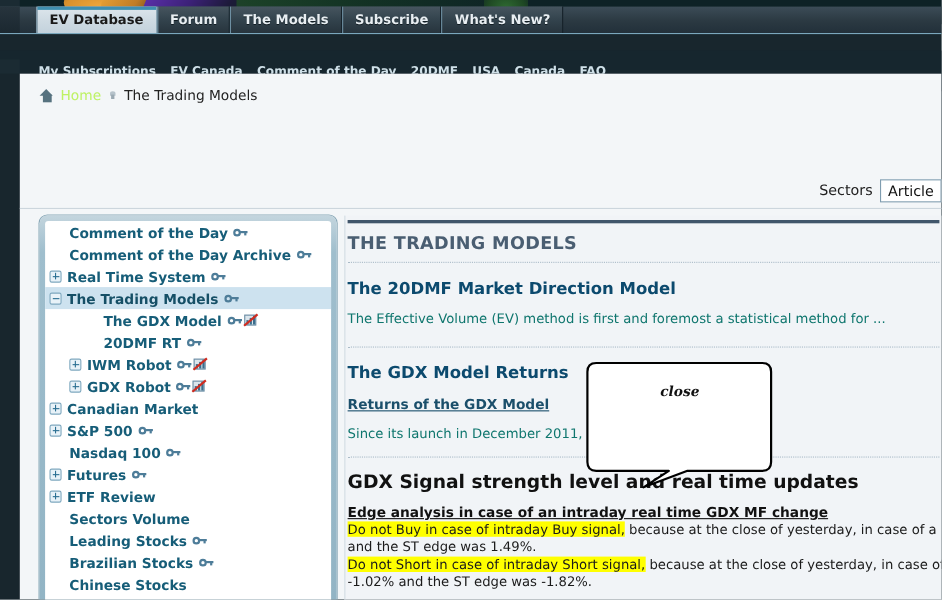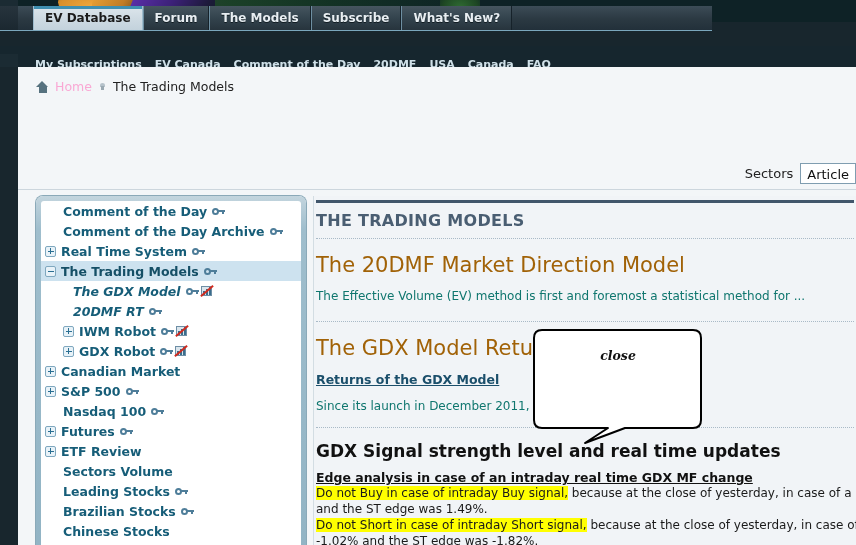--- a/index.html
+++ b/index.html
@@ -77,21 +77,21 @@
     position: absolute;
     left: 250px; top: 11px;
     width: 320px; height: 2px;
     background: linear-gradient(90deg, rgba(70,110,80,.55), rgba(40,70,55,.25), rgba(14,34,38,0));
   }
 
   
   #tabbar {
     position: absolute;
     left: 0; top: 6px;
-    width: 712px; height: 24px;
+    width: 856px; height: 24px;
     background: linear-gradient(180deg, #3c4c57 0%, #2b3942 55%, #22303a 100%);
     border-bottom: 1px solid #7aa7bd;
   }
   #tabbar .gutter {
     position: absolute; left: 0; top: 0;
     width: 18px; height: 24px;
     background: linear-gradient(180deg, #27343d 0%, #1b2830 100%);
   }
   #tabs {
     position: absolute;
@@ -182,21 +182,21 @@
     position: absolute;
     left: 36px; top: 12px;
     display: flex;
     align-items: center;
     gap: 6px;
     font-family: "DejaVu Sans", sans-serif;
     font-size: 12.5px;
     color: #222;
   }
   #breadcrumb .home-link {
-    color: #f9a8d4;
+    color: #bef264;
     text-decoration: none;
     cursor: default;
   }
   .home-ico { display: inline-block; width: 13px; height: 12px; position: relative; }
   .home-ico .roof {
     position: absolute; left: 0; top: 0;
     width: 0; height: 0;
     border-left: 6.5px solid transparent;
     border-right: 6.5px solid transparent;
     border-bottom: 6px solid #56727f;
@@ -299,21 +299,21 @@
   }
   .expander.plus::after {
     content: "";
     position: absolute;
     left: 3.75px; top: 1.75px;
     width: 1.5px; height: 6px;
     background: #2b6f92;
   }
   .indent-1 { padding-left: 4px; }
   .indent-2 { padding-left: 22px; }
-  .indent-3 { padding-left: 32px; font-style: italic; }
+  .indent-3 { padding-left: 53px; }
 
   .key-ico {
     display: inline-block;
     position: relative;
     width: 13px; height: 9px;
     margin-left: 5px;
     flex: 0 0 auto;
   }
   .key-ico .ring {
     position: absolute; left: 0; top: 1px;
@@ -380,23 +380,23 @@
     letter-spacing: 0.3px;
     margin: 8px 0 0 2px;
   }
   .dotted-rule {
     margin: 8px 2px 0 2px;
     height: 1px;
     border-top: 1px dotted #a9bac7;
   }
   .h2 {
     font-family: "DejaVu Sans", sans-serif;
-    font-size: 21px;
-    font-weight: normal;
-    color: #a16207;
+    font-size: 15px;
+    font-weight: bold;
+    color: #0c4a6e;
     margin: 13px 0 0 2px;
   }
   .para {
     font-family: "DejaVu Sans", sans-serif;
     font-size: 12px;
     color: #0f766e;
     margin: 12px 0 0 2px;
     white-space: nowrap;
   }
   .link-ul {

